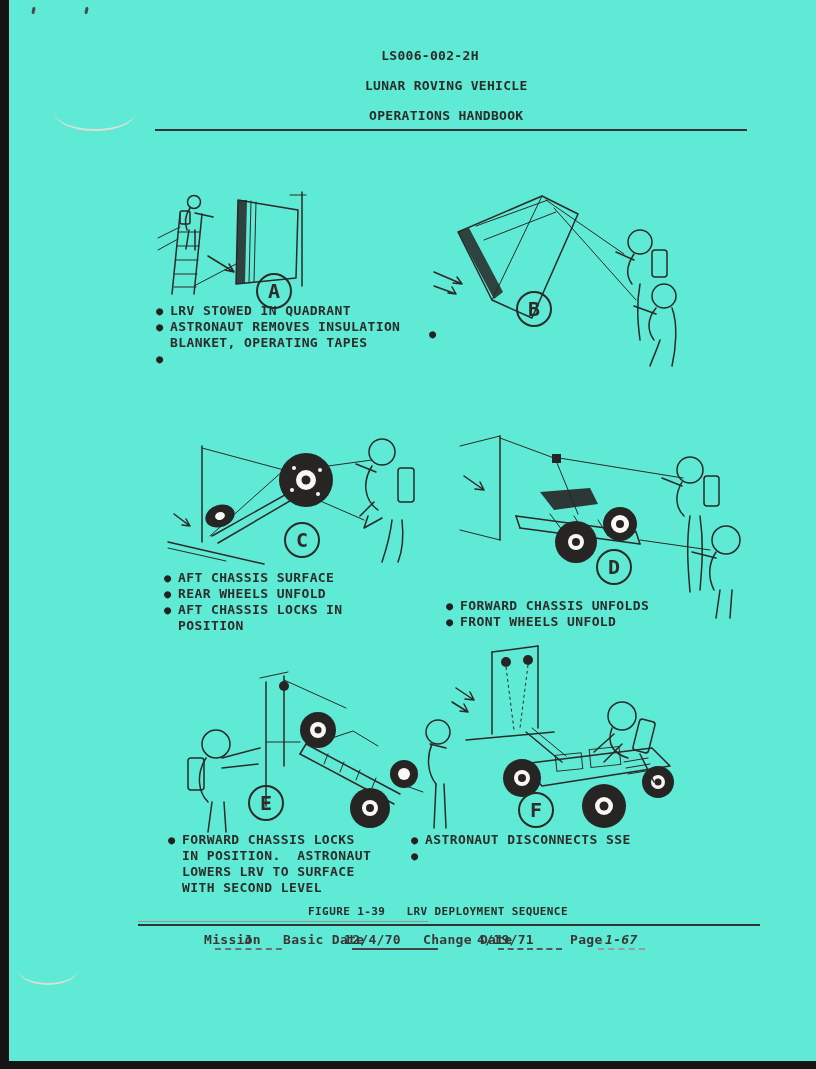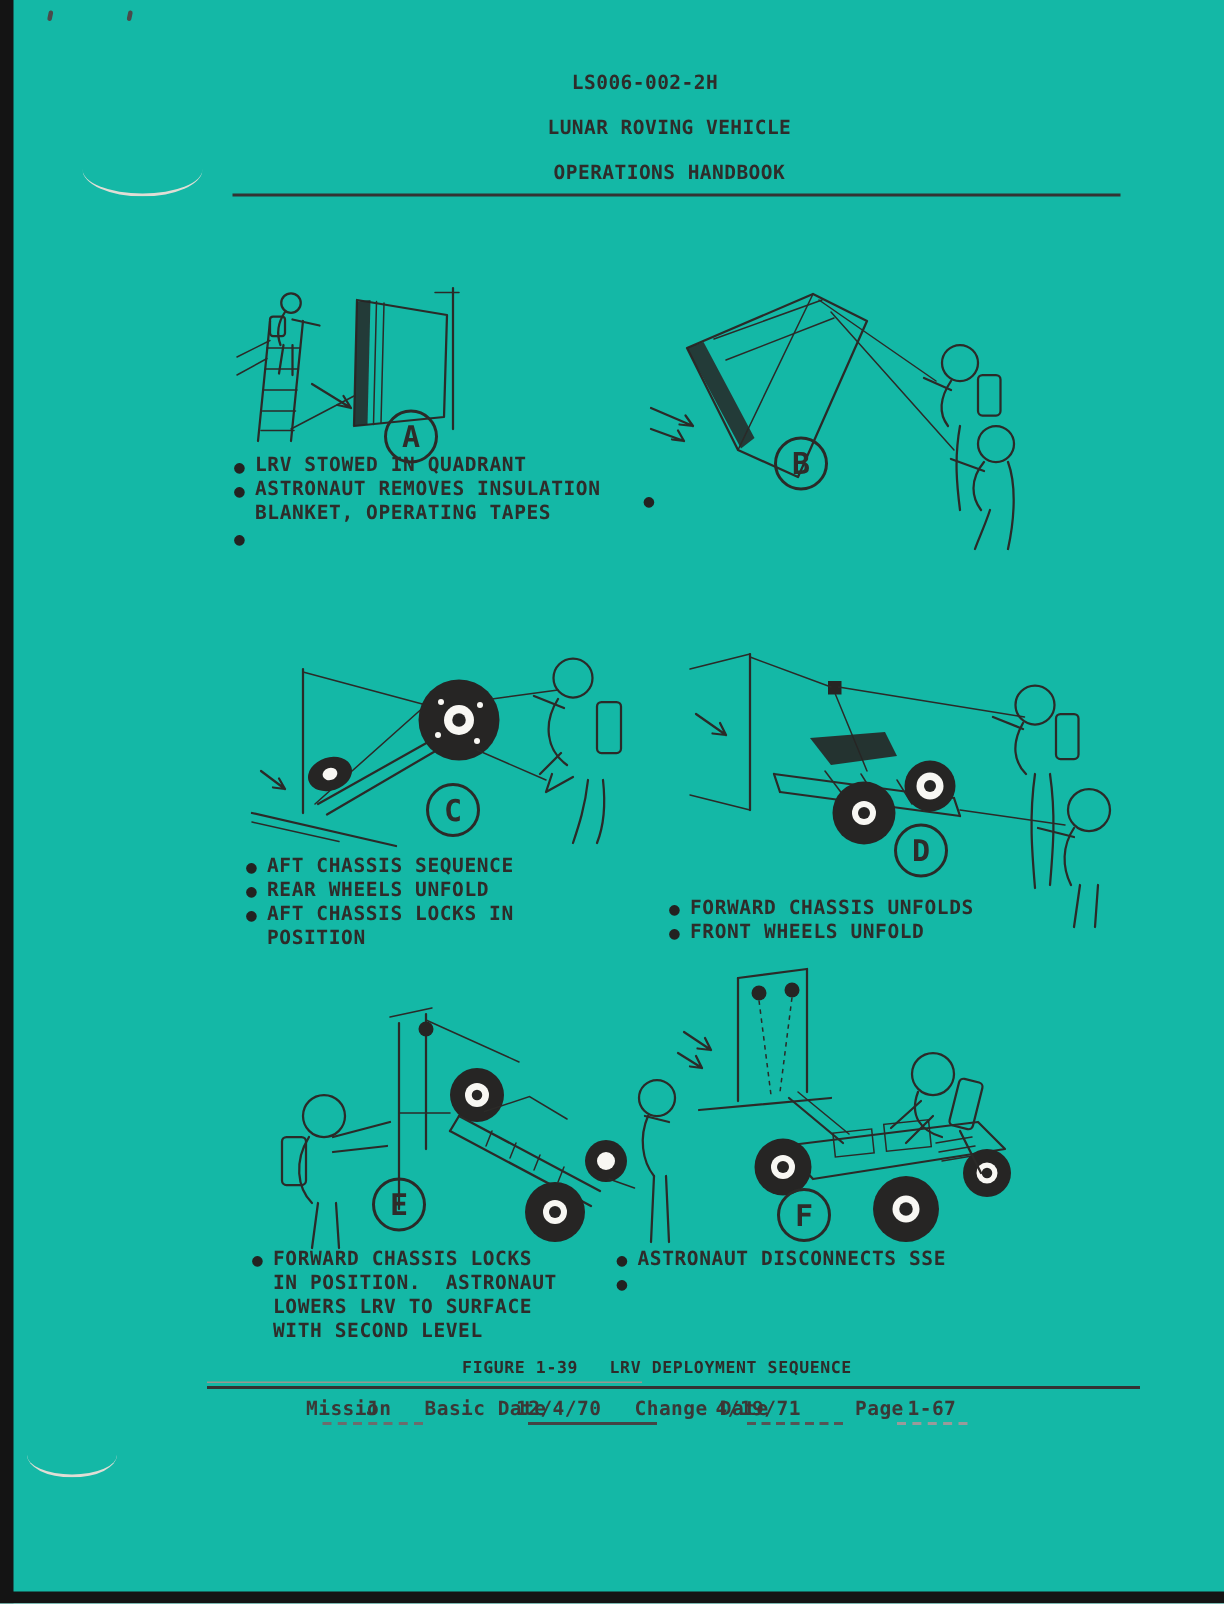--- a/index.html
+++ b/index.html
@@ -1,16 +1,16 @@
 <!DOCTYPE html>
 <html><head>
 <meta charset="utf-8">
 <style>
   html,body{margin:0;padding:0;background:#e8e6e2;}
-  .page{position:relative;width:816px;height:1069px;background:#14b8a6;overflow:hidden;
+  .page{position:relative;width:816px;height:1069px;background:#5eead4;overflow:hidden;
         font-family:"DejaVu Sans Mono","Liberation Mono",monospace;color:#2e2c2a;}
   .edge-left{position:absolute;left:0;top:0;width:9px;height:1069px;background:#141414;}
   .edge-bottom{position:absolute;left:0;bottom:0;width:816px;height:8px;background:#141414;}
   .mark{position:absolute;width:3px;height:7px;background:#4a4a4a;border-radius:2px;transform:rotate(12deg);}
   .smudge{position:absolute;border:0;border-bottom:2px solid #e0ddd5;border-radius:50%;}
   .hdr{position:absolute;left:300px;top:48px;width:260px;text-align:center;
        font-size:13px;font-weight:bold;line-height:15px;letter-spacing:.3px;white-space:pre;}
   .rule{position:absolute;background:#333;}
   .steps{position:absolute;margin:0;padding:0;list-style:none;font-size:13px;font-weight:bold;line-height:16px;letter-spacing:.4px;}
   .steps li{position:relative;padding-left:13px;margin:0;}
@@ -137,21 +137,21 @@
     <path class="ln" d="M208,78 L194,92"></path>
     <path class="ln" d="M216,94 L198,104 L202,92"></path>
     <path class="ln" d="M226,96 c-2,18 -6,30 -10,42"></path>
     <path class="ln" d="M236,96 c2,18 0,32 -4,42"></path>
     <path class="ln" d="M8,90 L24,102 M24,102 L16,101 M24,102 L20,95"></path>
   </svg>
   <div class="circ" style="left:284px;top:522px;">
       <span>C</span>
     </div>
   <ul class="steps" style="left:165px;top:570px;width:235px;">
-      <li><span class="blt">●</span><span class="txt">AFT CHASSIS SEQUENCE</span></li>
+      <li><span class="blt">●</span><span class="txt">AFT CHASSIS SURFACE</span></li>
       <li><span class="blt">●</span><span class="txt">REAR WHEELS UNFOLD</span></li>
       <li><span class="blt">●</span><span class="txt">AFT CHASSIS LOCKS IN
 POSITION</span></li>
     </ul>
 
   <svg style="left:458px;top:418px;" width="300" height="202" viewBox="0 0 300 202">
     <line class="ln" x1="42" y1="18" x2="42" y2="122"></line>
     <line class="thin" x1="2" y1="28" x2="42" y2="18"></line>
     <line class="thin" x1="2" y1="112" x2="42" y2="122"></line>
     <path class="ln" d="M6,58 L26,72 M26,72 L17,71 M26,72 L22,64"></path>
@@ -283,19 +283,19 @@
   <div class="rule" style="left:138px;top:924px;width:622px;height:2px;"></div>
   <div class="rule" style="left:138px;top:921px;width:290px;height:1px;background:#9a968f;"></div>
 
   <span class="ft" style="left:165px;margin-left:39px;">Mission</span>
   <span class="ft" style="left:244px;">J</span>
   <span class="ft" style="left:283px;">Basic Date</span>
   <span class="ft" style="left:344px;">12/4/70</span>
   <span class="ft" style="left:423px;">Change Date</span>
   <span class="ft" style="left:477px;">4/19/71</span>
   <span class="ft" style="left:570px;">Page</span>
-  <span class="ft" style="left:605px;">1-67</span>
+  <span class="ft" style="left:605px;font-style:italic;">1-67</span>
   <div class="uline" style="left:215px;top:948px;width:67px;border-bottom-style:dashed;border-color:#6c6c6c;"></div>
   <div class="uline" style="left:352px;top:948px;width:86px;border-color:#444;"></div>
   <div class="uline" style="left:498px;top:948px;width:64px;border-bottom-style:dashed;border-color:#555;"></div>
   <div class="uline" style="left:598px;top:948px;width:47px;border-bottom-style:dashed;border-color:#9a9a9a;"></div>
 
 </div>
 
 </body></html>

